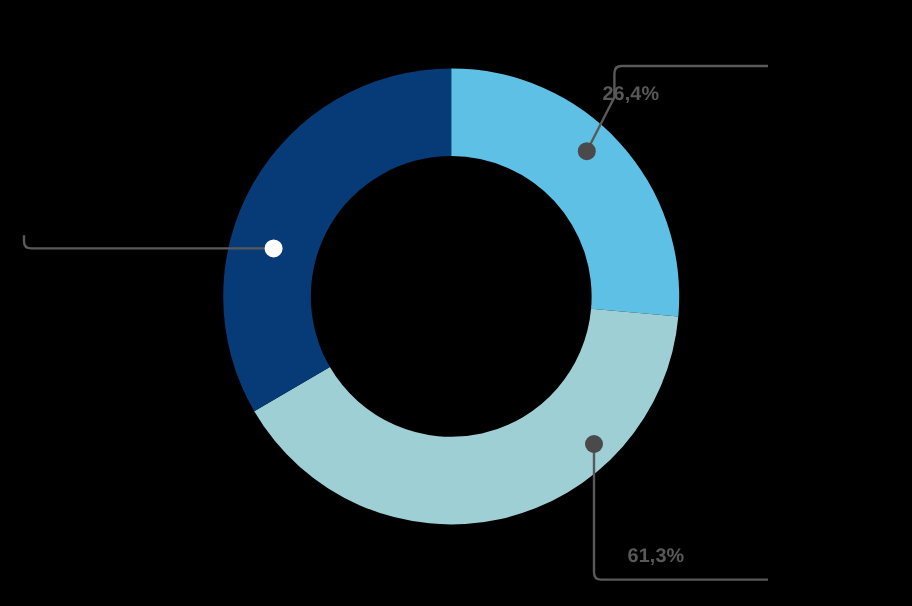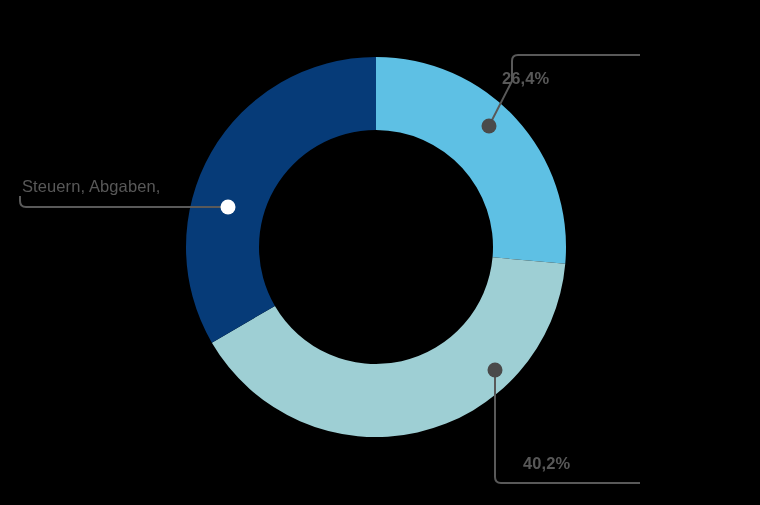--- a/index.html
+++ b/index.html
@@ -76,22 +76,21 @@
 
     <path fill="none" stroke="#595959" stroke-width="2" d="M 495 370 L 495 477 Q 495 483 501 483 L 690 483 Q 696 483 696 477 L 696 470"></path>
     <circle cx="495" cy="370" r="7.5" fill="#4A4A4A"></circle>
   </svg>
 
   <div class="callout" id="callout-netzentgelte">
     <span class="pct">26,4%</span>
   </div>
 
   <div class="callout" id="callout-steuern">
-    <span class="lbl">Steuern, Abgaben,</span>
   </div>
 
   <div class="callout" id="callout-beschaffung">
-    <span class="pct">40,2%</span>
+    <span class="pct">61,3%</span>
     
     
   </div>
 
 </div>
 
 </body></html>

